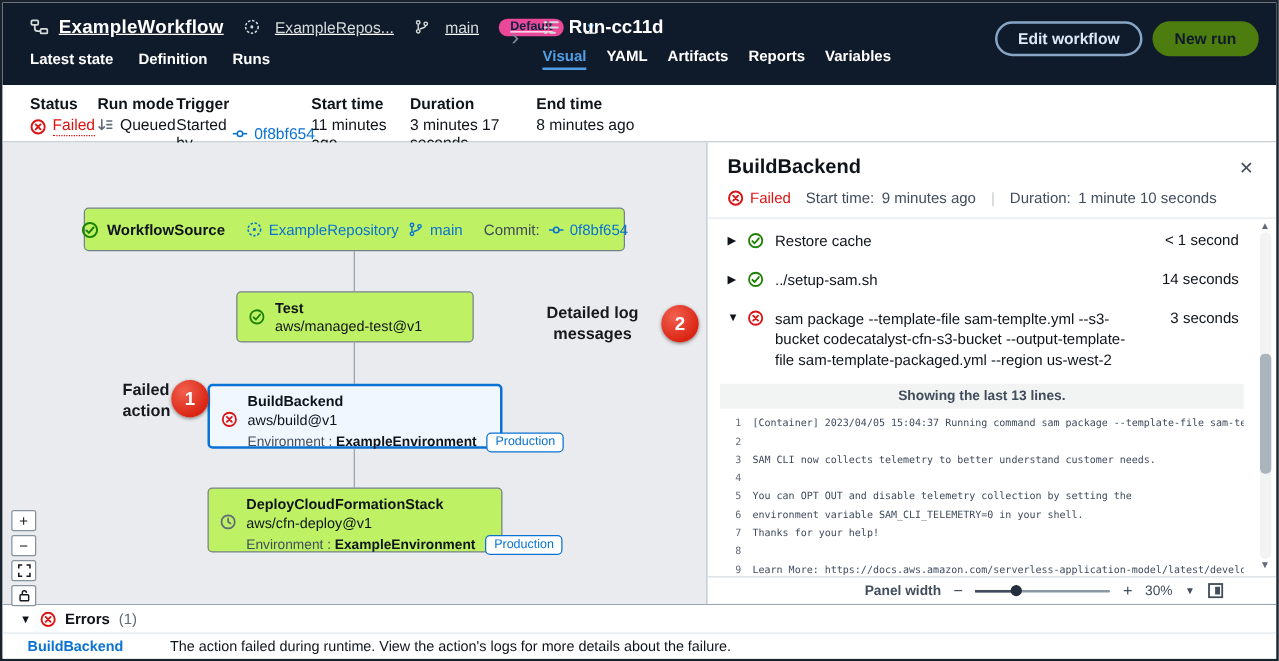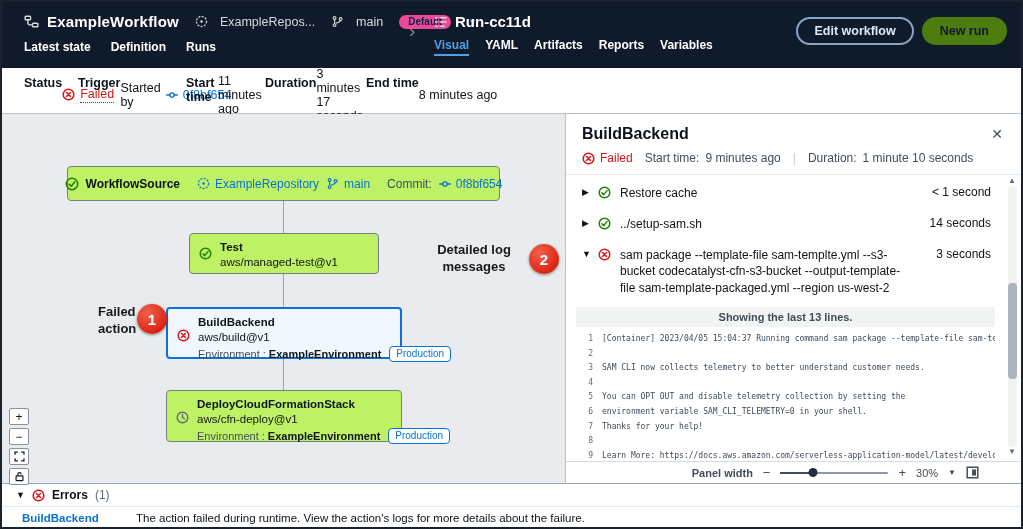--- a/index.html
+++ b/index.html
@@ -3,21 +3,21 @@
 <meta charset="utf-8">
 <style>
   * { margin:0; padding:0; box-sizing:border-box; }
   body { font-family:"Liberation Sans", sans-serif; background:#fff; }
   .window { width:1023px; height:529px; border:2px solid #19232e; background:#fff;
             display:flex; flex-direction:column; overflow:hidden; position:relative; }
 
   
   .header { height:66px; background:#0f1b2a; color:#fff; position:relative; flex:0 0 auto; }
   .hdr-left { position:absolute; left:22px; top:11px; }
-  .hl-row1 { display:flex; align-items:center; gap:8px; }
+  .hl-row1 { display:flex; align-items:center; gap:8px;text-decoration:underline; }
   .wf-icon { color:#d5dbdb; display:flex; }
   .wf-title { font-size:15px; font-weight:bold; letter-spacing:.2px; }
   .hdr-chip { display:flex; align-items:center; gap:12px; font-size:12.5px; color:#d5dbdb; margin-left:8px; }
   .badge-default { background:#ec4899; color:#0b2440; font-size:10px; font-weight:bold;
                    padding:1px 9px 2px; border-radius:8px; margin-left:4px; }
   .caret-blue { color:#539fe5; font-size:9px; margin-left:5px; }
   .hl-row2 { display:flex; gap:20px; margin-top:10px; font-size:12px; font-weight:bold; color:#fff; }
   .hdr-sep { position:absolute; left:407px; top:18px; color:#7d8998; font-size:19px; }
   .hdr-right { position:absolute; left:432px; top:11px; }
   .hr-row1 { display:flex; align-items:center; gap:7px; }
@@ -27,21 +27,21 @@
   .tab.active { color:#539fe5; border-bottom:2px solid #539fe5; padding-bottom:2px; }
   .hdr-buttons { position:absolute; right:14px; top:15px; display:flex; gap:8px; align-items:center; }
   .btn-secondary { border:2px solid #87a6c6; color:#dbe9f9; background:transparent; border-radius:16px;
                    padding:5px 16px; font-size:12.5px; font-weight:bold; font-family:inherit; }
   .btn-primary { border:none; background:#4d7c0f; color:#0f1b2a; border-radius:16px;
                  padding:7px 18px; font-size:12.5px; font-weight:bold; font-family:inherit; }
 
   
   .status-bar { height:46px; background:#fff; border-bottom:1px solid #b9c2cc; display:flex;
                 padding:8px 0 0 22px; flex:0 0 auto; }
-  .sb-col { display:flex; flex-direction:row; }
+  .sb-col { display:flex; flex-direction:column; }
   .sb-label { font-size:12.5px; font-weight:bold; color:#0f141a; margin-bottom:3px; }
   .sb-value { font-size:12.5px; color:#0f141a; display:flex; align-items:center; gap:5px; }
   .failed-text { color:#d91515; border-bottom:1px dotted #d91515; padding-bottom:1px; }
   .link { color:#0972d3; }
 
   
   .main { flex:1; display:flex; min-height:0; }
   .canvas { width:563px; flex:0 0 auto; background:#e9ebee; position:relative; }
   .node { position:absolute; background:#bef264; border:1px solid #75808c; }
   .source-node { left:65px; top:52px; width:433px; height:35px; border-radius:4px;
@@ -205,20 +205,32 @@
       <span class="sb-value">
         <span>
             <svg width="13" height="13" viewBox="0 0 16 16">
               <circle cx="8" cy="8" r="6.5" fill="none" stroke="#d91515" stroke-width="1.9"></circle>
               <path d="M5.6 5.6l4.8 4.8M10.4 5.6l-4.8 4.8" stroke="#d91515" stroke-width="1.9" stroke-linecap="round"></path>
             </svg>
           </span>
         <span class="failed-text">Failed</span>
       </span>
     </div>
+    <div class="sb-col" style="width:63px">
+      <span class="sb-label">Run mode</span>
+      <span class="sb-value">
+        <span>
+            <svg width="13" height="13" viewBox="0 0 16 16">
+              <path d="M4.2 2.2v9.2M1.6 9.2l2.6 2.6 2.6-2.6" fill="none" stroke="#5f6b7a" stroke-width="1.6" stroke-linecap="round" stroke-linejoin="round"></path>
+              <path d="M9.2 3.4h4.8M9.2 7h4.8M9.2 10.6h4.8" stroke="#5f6b7a" stroke-width="1.6" stroke-linecap="round"></path>
+            </svg>
+          </span>
+        <span>Queued</span>
+      </span>
+    </div>
     <div class="sb-col" style="width:108px">
       <span class="sb-label">Trigger</span>
       <span class="sb-value">
         <span>Started by</span>
         <span class="link" style="display:flex">
             <svg width="12" height="12" viewBox="0 0 16 16">
               <circle cx="8" cy="8" r="2.9" fill="none" stroke="currentColor" stroke-width="1.7"></circle>
               <path d="M.8 8h4.2M11 8h4.2" stroke="currentColor" stroke-width="1.7" stroke-linecap="round"></path>
             </svg>
           </span>

